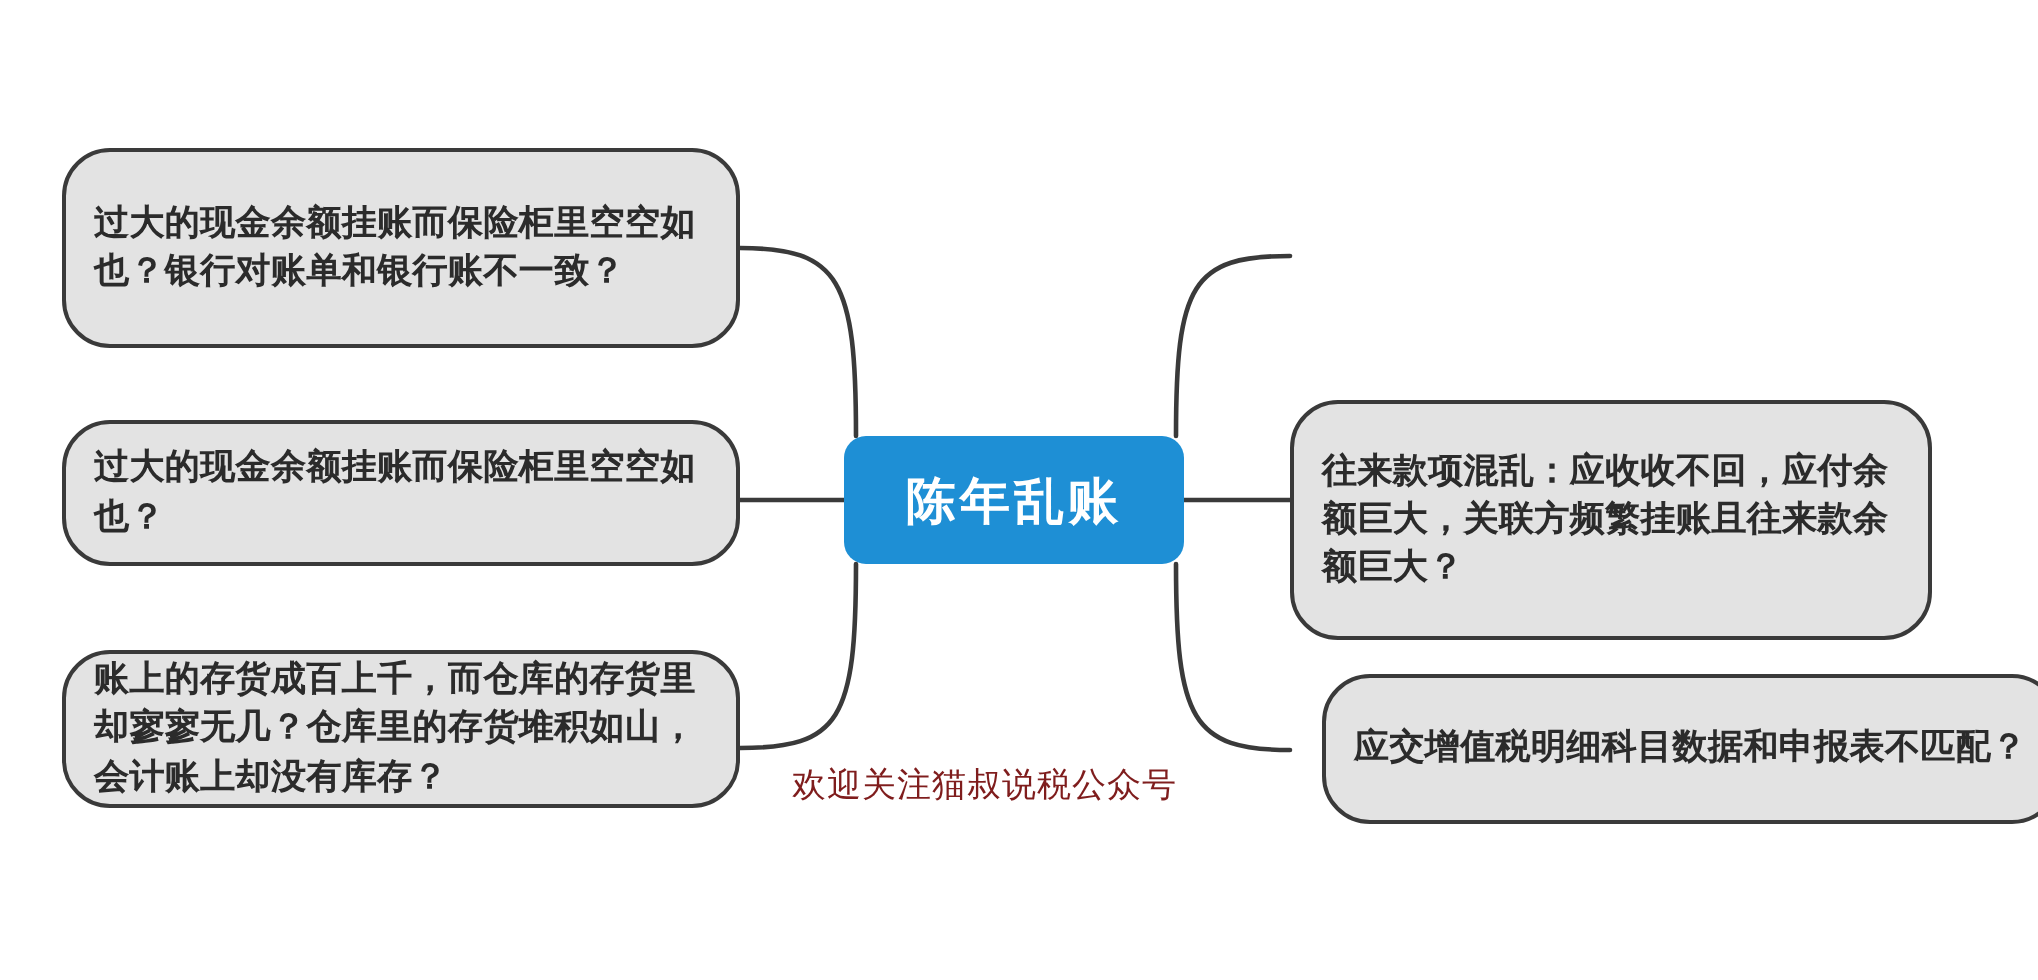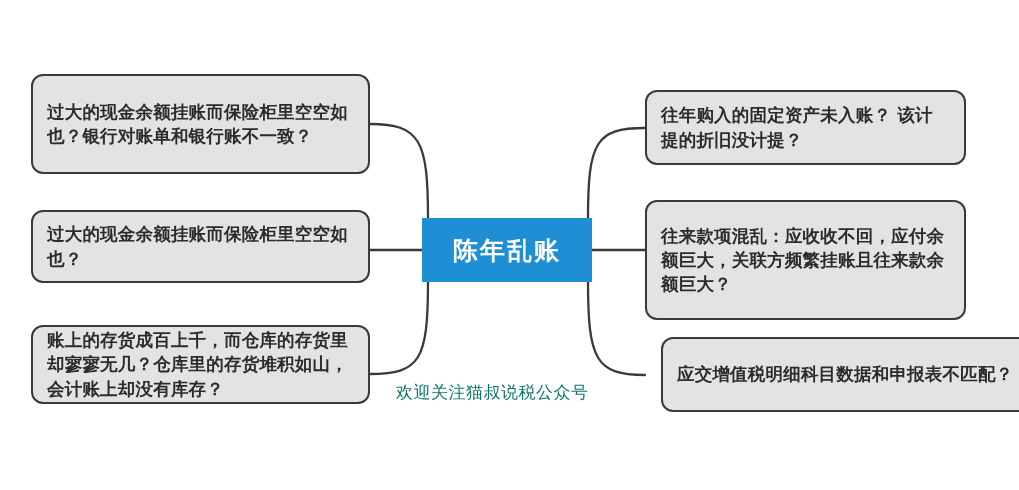--- a/index.html
+++ b/index.html
@@ -11,21 +11,21 @@
     position:relative;
   }
   #canvas{position:absolute;left:0;top:0;width:1019px;height:490px;}
   svg.links{position:absolute;left:0;top:0;width:1019px;height:490px;pointer-events:none;}
 
   .node{
     position:absolute;
     box-sizing:border-box;
     background:#e3e3e3;
     border:2.5px solid #3a3a3a;
-    border-radius:12px;
+    border-radius:24px;
     display:flex;
     align-items:center;
     padding:2px 14px;
   }
   .node .txt{
     font-size:17.5px;
     font-weight:bold;
     line-height:1.38;
     color:#2b2b2b;
     letter-spacing:0.2px;
@@ -37,34 +37,34 @@
   #b-l3{left:31px;top:325px;width:339px;height:79px;}
   
   #b-r1{left:645px;top:90px;width:321px;height:75px;}
   #b-r2{left:645px;top:200px;width:321px;height:120px;}
   #b-r3{left:645px;top:337px;width:369px;height:75px;margin-left:16px;}
 
   #center-node{
     position:absolute;
     left:422px;top:218px;width:170px;height:64px;
     background:#1e8fd5;
-    border-radius:0;
+    border-radius:11px;
     display:flex;align-items:center;justify-content:center;
   }
   #center-node .ctxt{
     color:#ffffff;
     font-size:25px;
     font-weight:bold;
     letter-spacing:2px;
   }
 
   #watermark{
     position:absolute;
     left:396px;top:381px;
-    color:#0f766e;
+    color:#7f1d1d;
     font-size:17px;
     font-weight:500;
     letter-spacing:0.5px;
     white-space:nowrap;
   }
 </style>
 </head>
 <body>
 
 <div id="canvas">
@@ -89,23 +89,20 @@
   <div class="node" id="b-l1">
     <span class="txt">过大的现金余额挂账而保险柜里空空如也？银行对账单和银行账不一致？</span>
   </div>
   <div class="node" id="b-l2">
     <span class="txt">过大的现金余额挂账而保险柜里空空如也？</span>
   </div>
   <div class="node" id="b-l3">
     <span class="txt">账上的存货成百上千，而仓库的存货里却寥寥无几？仓库里的存货堆积如山，会计账上却没有库存？</span>
   </div>
 
-  <div class="node" id="b-r1">
-    <span class="txt">往年购入的固定资产未入账？ 该计提的折旧没计提？</span>
-  </div>
   <div class="node" id="b-r2">
     <span class="txt">往来款项混乱：应收收不回，应付余额巨大，关联方频繁挂账且往来款余额巨大？</span>
   </div>
   <div class="node" id="b-r3">
     <span class="txt">应交增值税明细科目数据和申报表不匹配？</span>
   </div>
 
   <div id="center-node">
     <span class="ctxt">陈年乱账</span>
   </div>

